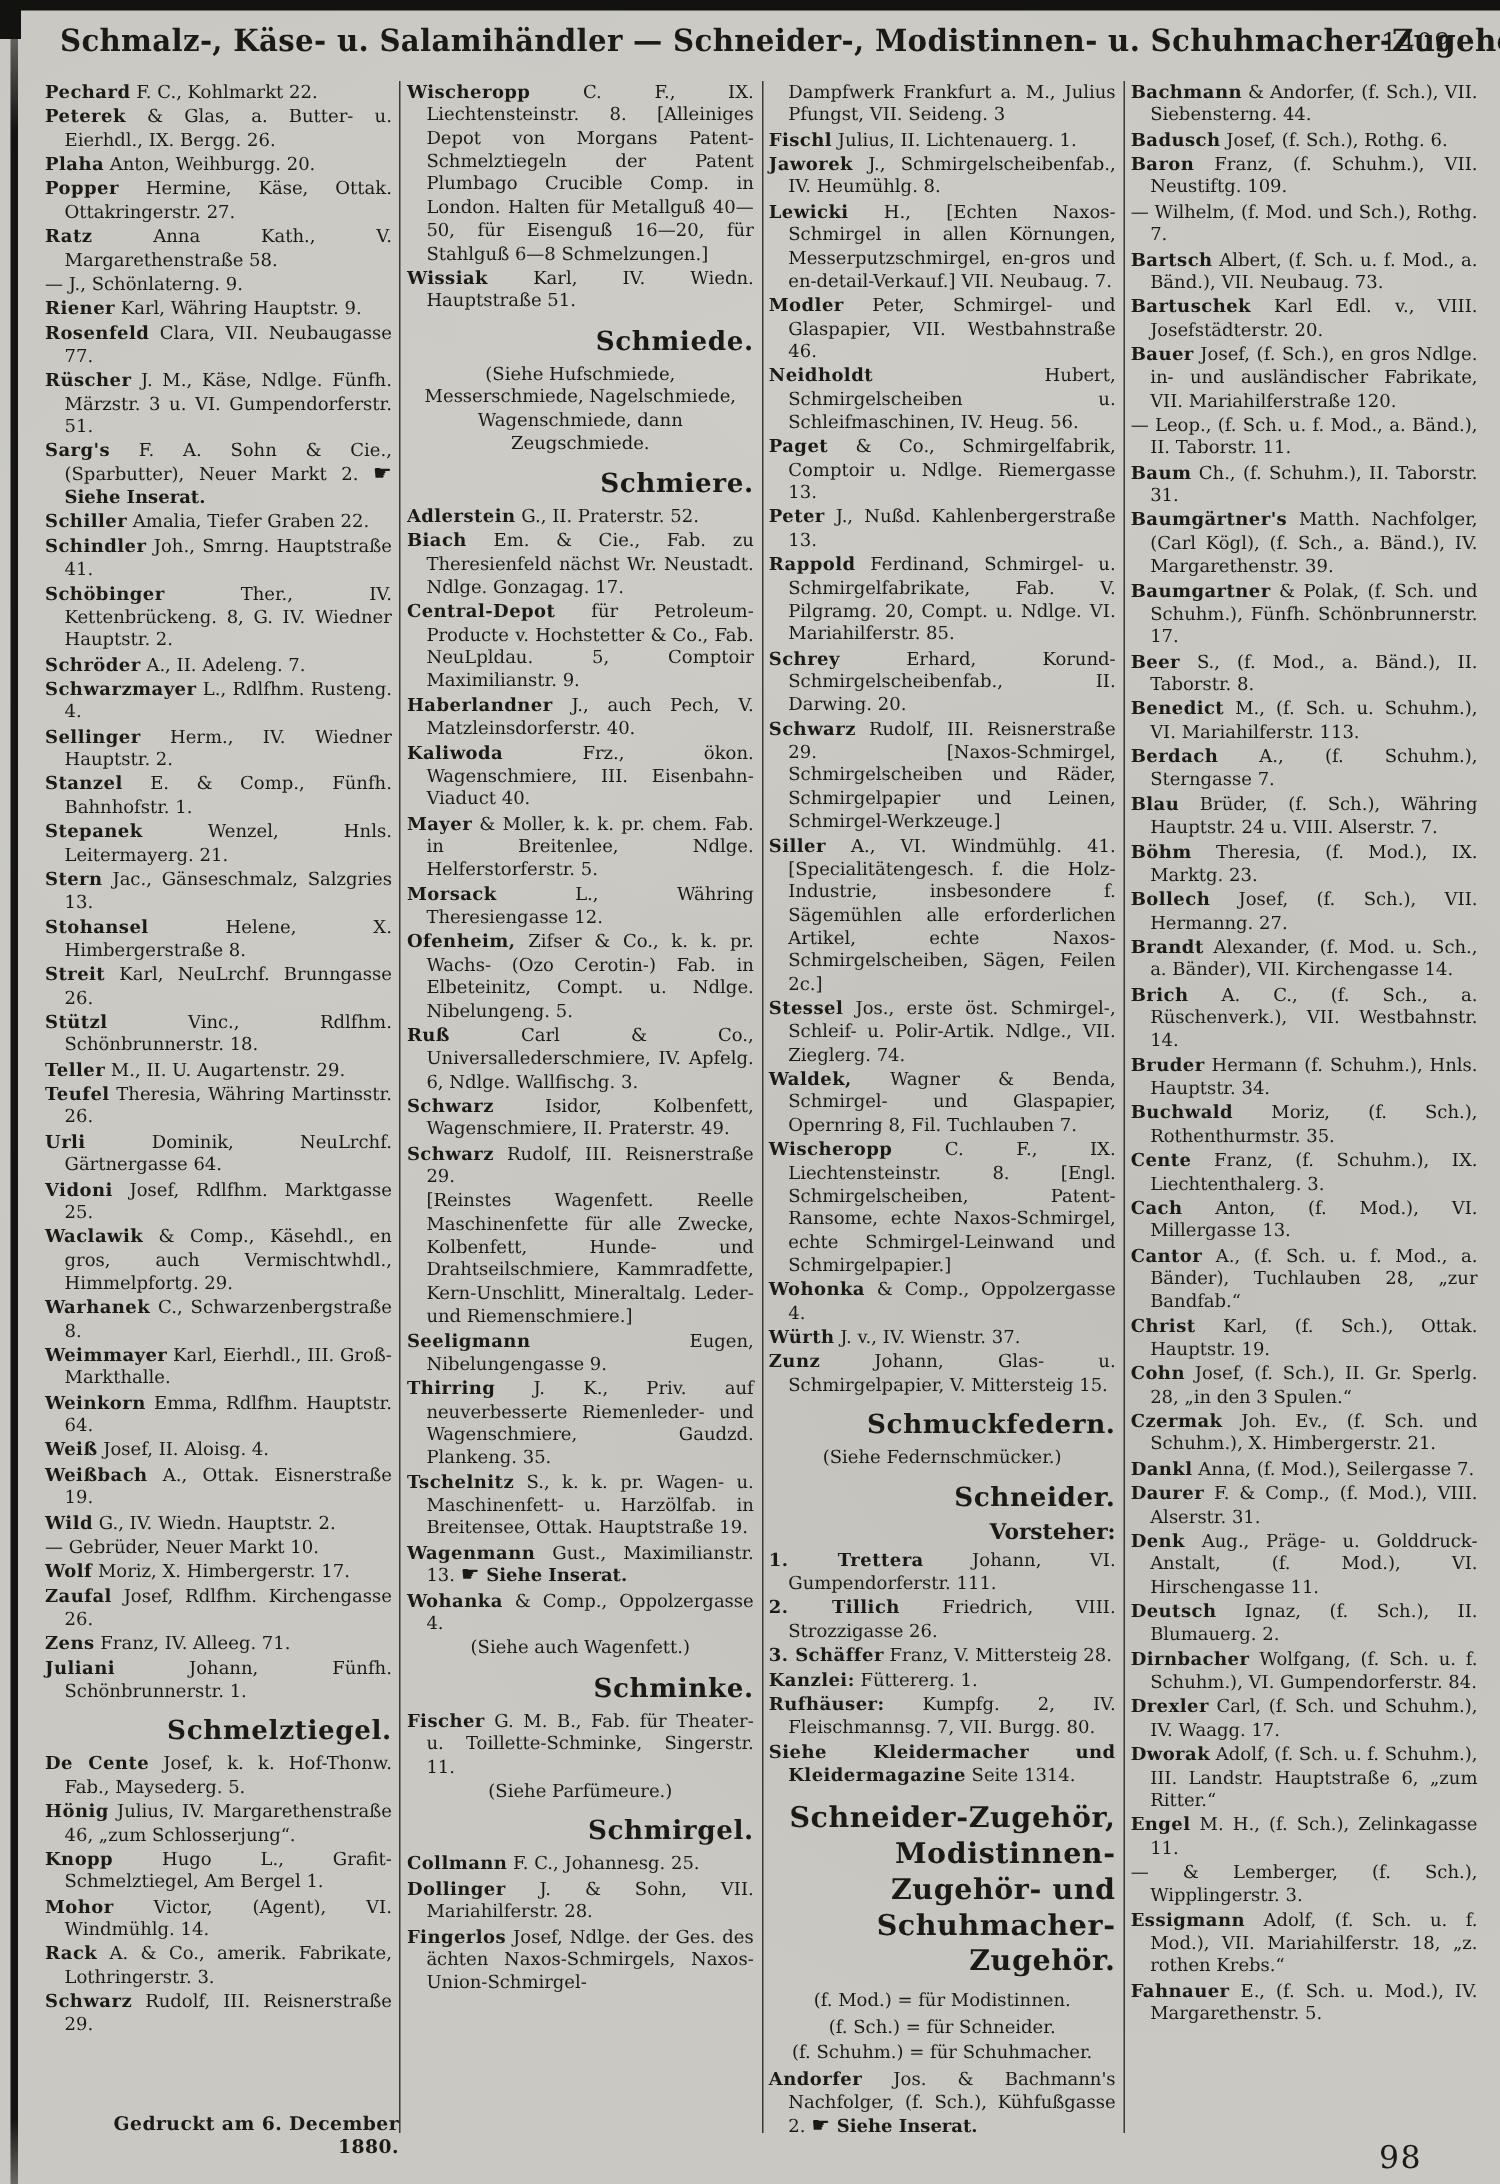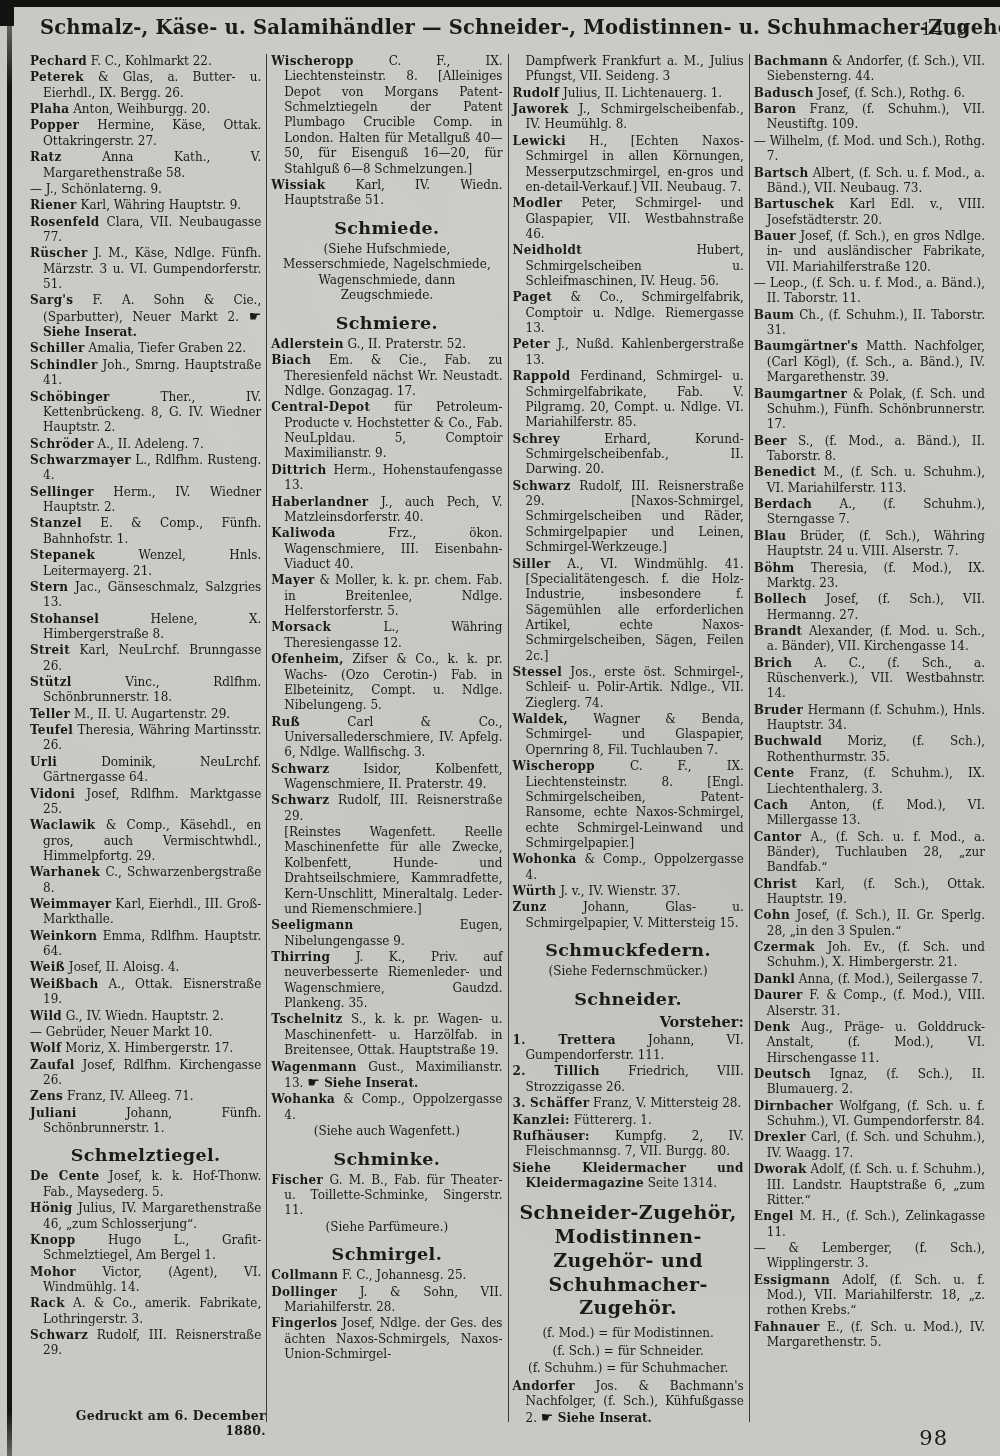--- a/index.html
+++ b/index.html
@@ -27,21 +27,21 @@
   .col + .col{border-left:1px solid #3a3833;}
   .entry{
     margin:0 0 1px 0;font-size:12px;line-height:1.28;
     padding-left:13px;text-indent:-13px;text-align:justify;
   }
   .entry .nm{font-weight:bold;letter-spacing:.3px;}
   .entry.cont{padding-left:13px;text-indent:0;}
   .hand{font-size:14px;line-height:1;letter-spacing:0;}
   .see-ad{font-weight:bold;}
   .sect{
-    margin:9px 0 4px 0;text-align:center;font-weight:bold;font-size:17.5px;
+    margin:9px 0 4px 0;text-align:right;font-weight:bold;font-size:17.5px;
     letter-spacing:.4px;
   }
   .sect.lg{font-size:19px;line-height:1.25;margin:10px 0 6px 0;}
   .subsect{margin:2px 0 3px 0;text-align:right;font-weight:bold;font-size:14.5px;}
   .note{margin:0 0 2px 0;text-align:center;font-size:12px;line-height:1.3;}
   .footer-print{
     position:absolute;left:36px;bottom:18px;width:230px;text-align:right;
     font-weight:bold;font-size:12.5px;letter-spacing:.3px;
   }
   .footer-pageno{position:absolute;right:52px;bottom:6px;font-size:21px;letter-spacing:1px;margin-left:28px;}
@@ -109,21 +109,20 @@
       </div>
       <div class="col">
         <p class="entry"><b class="nm">Wischeropp</b> C. F., IX. Liechtensteinstr. 8. [Alleiniges Depot von Morgans Patent-Schmelztiegeln der Patent Plumbago Crucible Comp. in London. Halten für Metallguß 40—50, für Eisenguß 16—20, für Stahlguß 6—8 Schmelzungen.]</p>
         <p class="entry"><b class="nm">Wissiak</b> Karl, IV. Wiedn. Hauptstraße 51.</p>
         <h2 class="sect">Schmiede.</h2>
         <p class="note">(Siehe Hufschmiede, Messerschmiede, Nagelschmiede, Wagenschmiede, dann Zeugschmiede.</p>
         <h2 class="sect">Schmiere.</h2>
         <p class="entry"><b class="nm">Adlerstein</b> G., II. Praterstr. 52.</p>
         <p class="entry"><b class="nm">Biach</b> Em. &amp; Cie., Fab. zu Theresienfeld nächst Wr. Neustadt. Ndlge. Gonzagag. 17.</p>
         <p class="entry"><b class="nm">Central-Depot</b> für Petroleum-Producte v. Hochstetter &amp; Co., Fab. NeuLpldau. 5, Comptoir Maximilianstr. 9.</p>
-        <p class="entry"><b class="nm">Dittrich</b> Herm., Hohenstaufengasse 13.</p>
         <p class="entry"><b class="nm">Haberlandner</b> J., auch Pech, V. Matzleinsdorferstr. 40.</p>
         <p class="entry"><b class="nm">Kaliwoda</b> Frz., ökon. Wagenschmiere, III. Eisenbahn-Viaduct 40.</p>
         <p class="entry"><b class="nm">Mayer</b> &amp; Moller, k. k. pr. chem. Fab. in Breitenlee, Ndlge. Helferstorferstr. 5.</p>
         <p class="entry"><b class="nm">Morsack</b> L., Währing Theresiengasse 12.</p>
         <p class="entry"><b class="nm">Ofenheim,</b> Zifser &amp; Co., k. k. pr. Wachs- (Ozo Cerotin-) Fab. in Elbeteinitz, Compt. u. Ndlge. Nibelungeng. 5.</p>
         <p class="entry"><b class="nm">Ruß</b> Carl &amp; Co., Universallederschmiere, IV. Apfelg. 6, Ndlge. Wallfischg. 3.</p>
         <p class="entry"><b class="nm">Schwarz</b> Isidor, Kolbenfett, Wagenschmiere, II. Praterstr. 49.</p>
         <p class="entry"><b class="nm">Schwarz</b> Rudolf, III. Reisnerstraße 29.</p>
         <p class="entry cont">[Reinstes Wagenfett. Reelle Maschinenfette für alle Zwecke, Kolbenfett, Hunde- und Drahtseilschmiere, Kammradfette, Kern-Unschlitt, Mineraltalg. Leder- und Riemenschmiere.]</p>
         <p class="entry"><b class="nm">Seeligmann</b> Eugen, Nibelungengasse 9.</p>
@@ -135,21 +134,21 @@
         <h2 class="sect">Schminke.</h2>
         <p class="entry"><b class="nm">Fischer</b> G. M. B., Fab. für Theater- u. Toillette-Schminke, Singerstr. 11.</p>
         <p class="note">(Siehe Parfümeure.)</p>
         <h2 class="sect">Schmirgel.</h2>
         <p class="entry"><b class="nm">Collmann</b> F. C., Johannesg. 25.</p>
         <p class="entry"><b class="nm">Dollinger</b> J. &amp; Sohn, VII. Mariahilferstr. 28.</p>
         <p class="entry"><b class="nm">Fingerlos</b> Josef, Ndlge. der Ges. des ächten Naxos-Schmirgels, Naxos-Union-Schmirgel-</p>
       </div>
       <div class="col">
         <p class="entry cont">Dampfwerk Frankfurt a. M., Julius Pfungst, VII. Seideng. 3</p>
-        <p class="entry"><b class="nm">Rudolf</b> Julius, II. Lichtenauerg. 1.</p>
+        <p class="entry"><b class="nm">Fischl</b> Julius, II. Lichtenauerg. 1.</p>
         <p class="entry"><b class="nm">Jaworek</b> J., Schmirgelscheibenfab., IV. Heumühlg. 8.</p>
         <p class="entry"><b class="nm">Lewicki</b> H., [Echten Naxos-Schmirgel in allen Körnungen, Messerputzschmirgel, en-gros und en-detail-Verkauf.] VII. Neubaug. 7.</p>
         <p class="entry"><b class="nm">Modler</b> Peter, Schmirgel- und Glaspapier, VII. Westbahnstraße 46.</p>
         <p class="entry"><b class="nm">Neidholdt</b> Hubert, Schmirgelscheiben u. Schleifmaschinen, IV. Heug. 56.</p>
         <p class="entry"><b class="nm">Paget</b> &amp; Co., Schmirgelfabrik, Comptoir u. Ndlge. Riemergasse 13.</p>
         <p class="entry"><b class="nm">Peter</b> J., Nußd. Kahlenbergerstraße 13.</p>
         <p class="entry"><b class="nm">Rappold</b> Ferdinand, Schmirgel- u. Schmirgelfabrikate, Fab. V. Pilgramg. 20, Compt. u. Ndlge. VI. Mariahilferstr. 85.</p>
         <p class="entry"><b class="nm">Schrey</b> Erhard, Korund-Schmirgelscheibenfab., II. Darwing. 20.</p>
         <p class="entry"><b class="nm">Schwarz</b> Rudolf, III. Reisnerstraße 29. [Naxos-Schmirgel, Schmirgelscheiben und Räder, Schmirgelpapier und Leinen, Schmirgel-Werkzeuge.]</p>
         <p class="entry"><b class="nm">Siller</b> A., VI. Windmühlg. 41. [Specialitätengesch. f. die Holz-Industrie, insbesondere f. Sägemühlen alle erforderlichen Artikel, echte Naxos-Schmirgelscheiben, Sägen, Feilen 2c.]</p>

